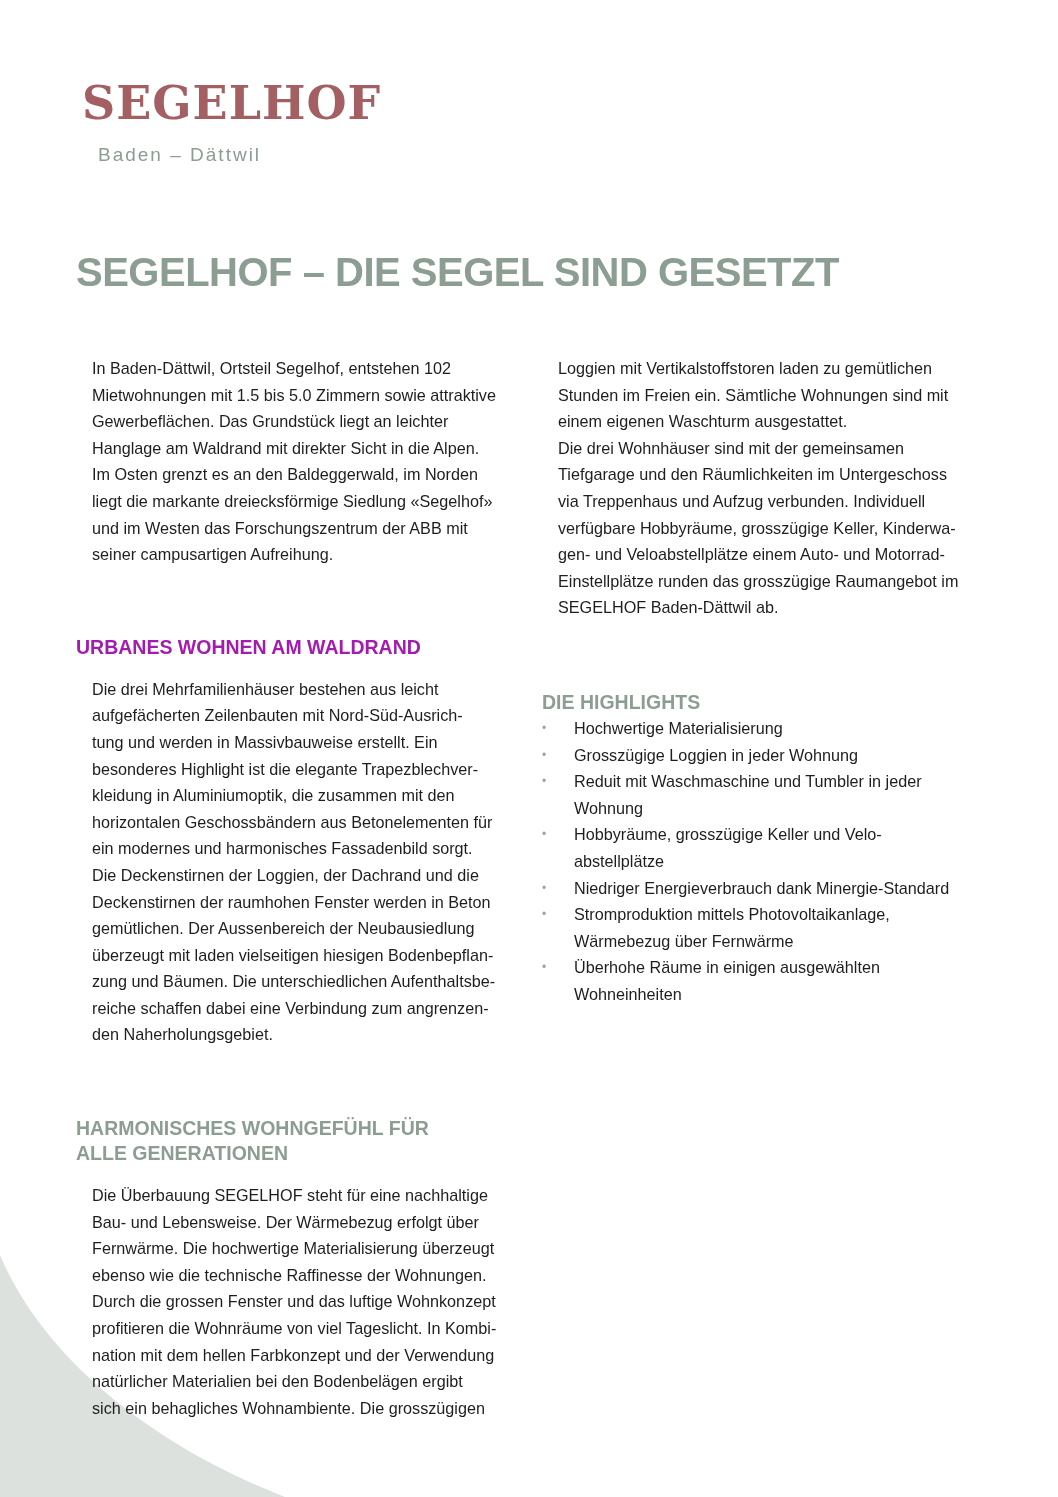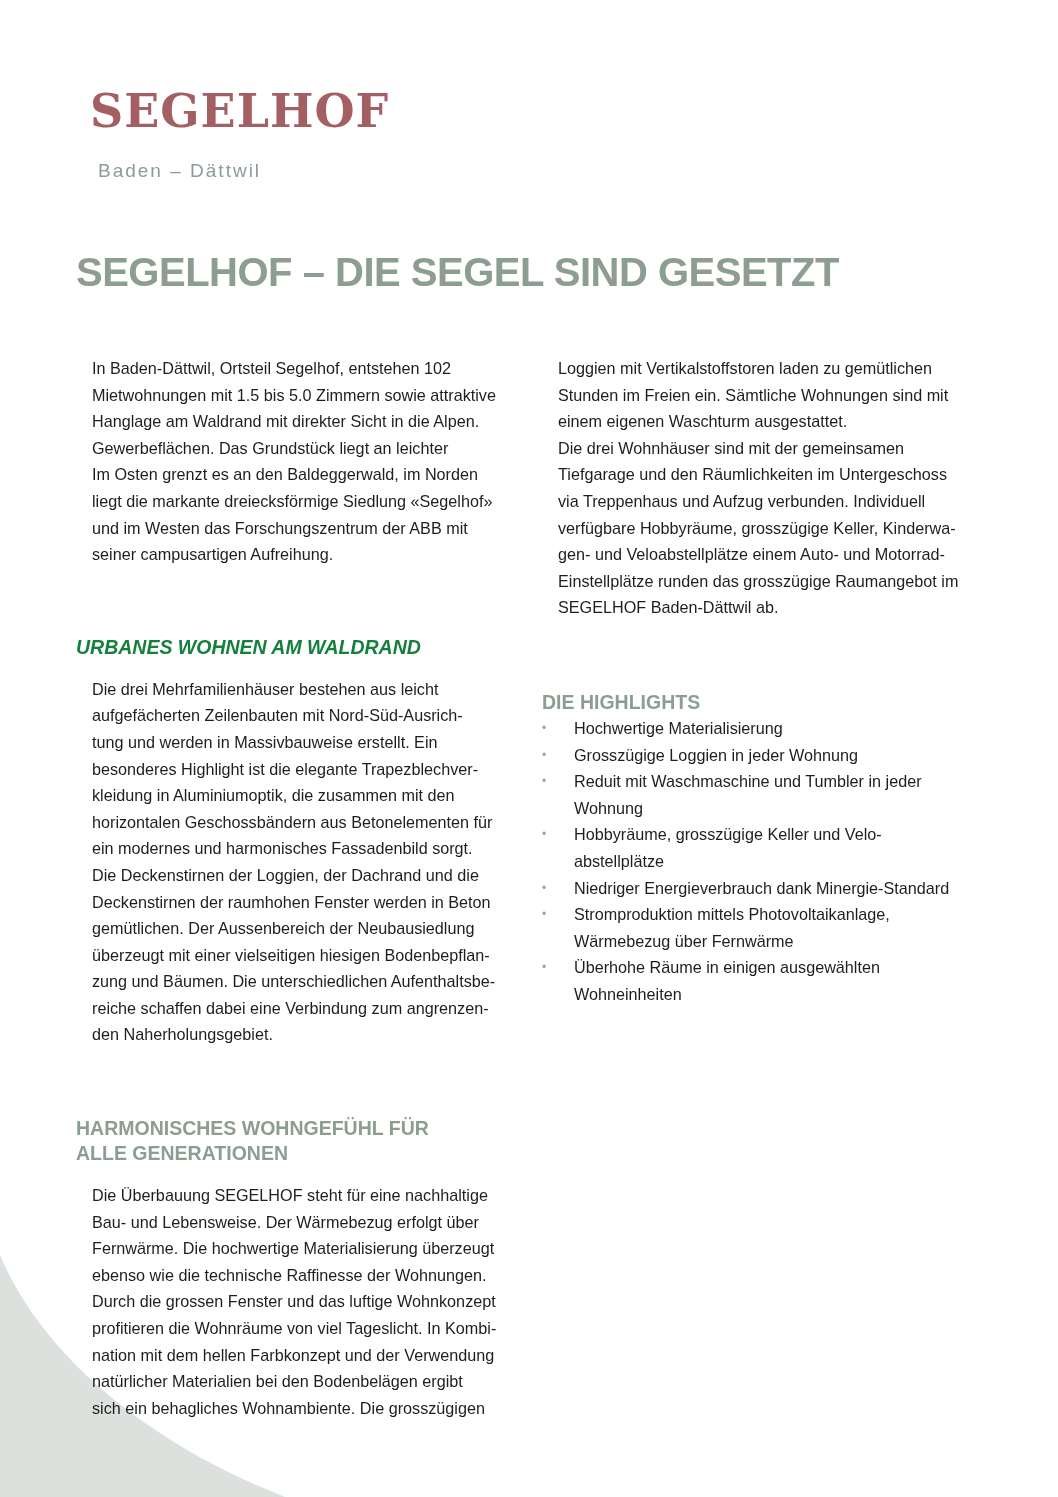--- a/index.html
+++ b/index.html
@@ -30,21 +30,21 @@
       top: 66px;
       z-index: 1;
     }
     .logo-title {
       font-family: "DejaVu Serif", "Liberation Serif", serif;
       font-size: 46px;
       font-weight: bold;
       color: #a45f63;
       letter-spacing: 1px;
       line-height: 58px;
-      margin: 16px;
+      margin: 8px;
     }
     .logo-sub {
       font-family: "Liberation Sans", sans-serif;
       font-size: 19px;
       color: #8c9d91;
       letter-spacing: 2px;
       line-height: 30px;
       margin-left: 24px;
     }
     .page-title {
@@ -127,43 +127,43 @@
   <div class="logo-title" style="color: rgb(164, 95, 99);">SEGELHOF</div>
   <div class="logo-sub" style="color: rgb(140, 157, 145);">Baden – Dättwil</div>
 </div>
 
 <h1 class="page-title" style="color: rgb(140, 157, 145);">SEGELHOF – DIE SEGEL SIND GESETZT</h1>
 
 <div class="col col-left">
   <p>
     <span class="para-line">In Baden-Dättwil, Ortsteil Segelhof, entstehen 102</span>
     <span class="para-line">Mietwohnungen mit 1.5 bis 5.0 Zimmern sowie attraktive</span>
+    <span class="para-line">Gewerbeflächen. Das Grundstück liegt an leichter</span>
     <span class="para-line">Hanglage am Waldrand mit direkter Sicht in die Alpen.</span>
-    <span class="para-line">Gewerbeflächen. Das Grundstück liegt an leichter</span>
     <span class="para-line">Im Osten grenzt es an den Baldeggerwald, im Norden</span>
     <span class="para-line">liegt die markante dreiecksförmige Siedlung «Segelhof»</span>
     <span class="para-line">und im Westen das Forschungszentrum der ABB mit</span>
     <span class="para-line">seiner campusartigen Aufreihung.</span>
   </p>
 
   <div class="gap-section"></div>
 
-  <h2 class="section-heading" style="color: #15803d; font-style: italic;">URBANES WOHNEN AM WALDRAND</h2>
+  <h2 class="section-heading" style="color: #a21caf;">URBANES WOHNEN AM WALDRAND</h2>
   <p>
     <span class="para-line">Die drei Mehrfamilienhäuser bestehen aus leicht</span>
     <span class="para-line">aufgefächerten Zeilenbauten mit Nord-Süd-Ausrich-</span>
     <span class="para-line">tung und werden in Massivbauweise erstellt. Ein</span>
     <span class="para-line">besonderes Highlight ist die elegante Trapezblechver-</span>
     <span class="para-line">kleidung in Aluminiumoptik, die zusammen mit den</span>
     <span class="para-line">horizontalen Geschossbändern aus Betonelementen für</span>
     <span class="para-line">ein modernes und harmonisches Fassadenbild sorgt.</span>
     <span class="para-line">Die Deckenstirnen der Loggien, der Dachrand und die</span>
     <span class="para-line">Deckenstirnen der raumhohen Fenster werden in Beton</span>
     <span class="para-line">gemütlichen. Der Aussenbereich der Neubausiedlung</span>
-    <span class="para-line">überzeugt mit einer vielseitigen hiesigen Bodenbepflan-</span>
+    <span class="para-line">überzeugt mit laden vielseitigen hiesigen Bodenbepflan-</span>
     <span class="para-line">zung und Bäumen. Die unterschiedlichen Aufenthaltsbe-</span>
     <span class="para-line">reiche schaffen dabei eine Verbindung zum angrenzen-</span>
     <span class="para-line">den Naherholungsgebiet.</span>
   </p>
 
   <div class="gap-section-2"></div>
 
   <h2 class="section-heading" style="color: rgb(140, 157, 145);">
     <span class="para-line">HARMONISCHES WOHNGEFÜHL FÜR</span>
     <span class="para-line">ALLE GENERATIONEN</span>

